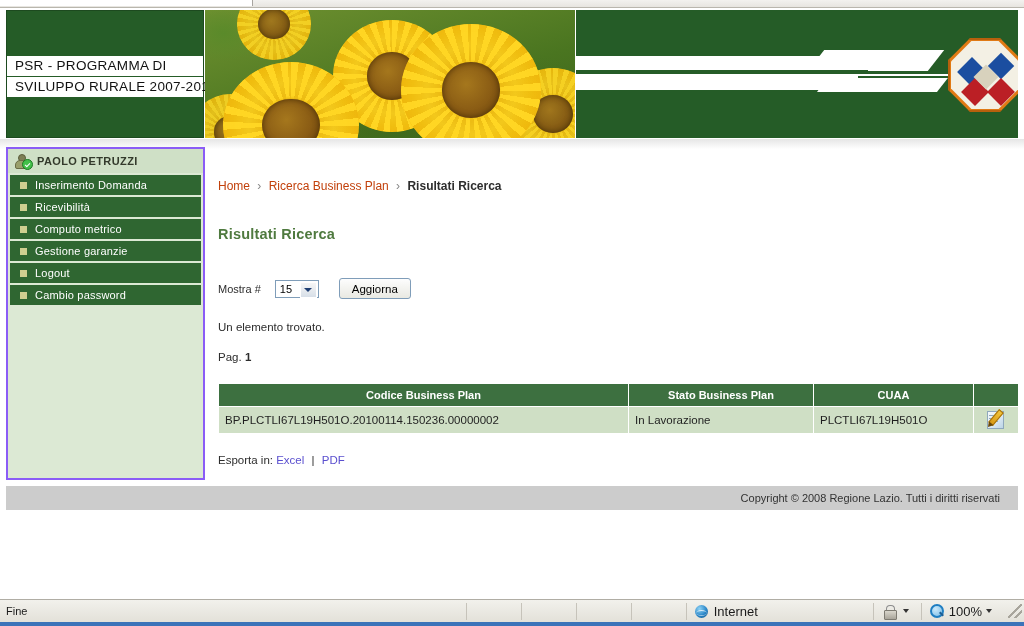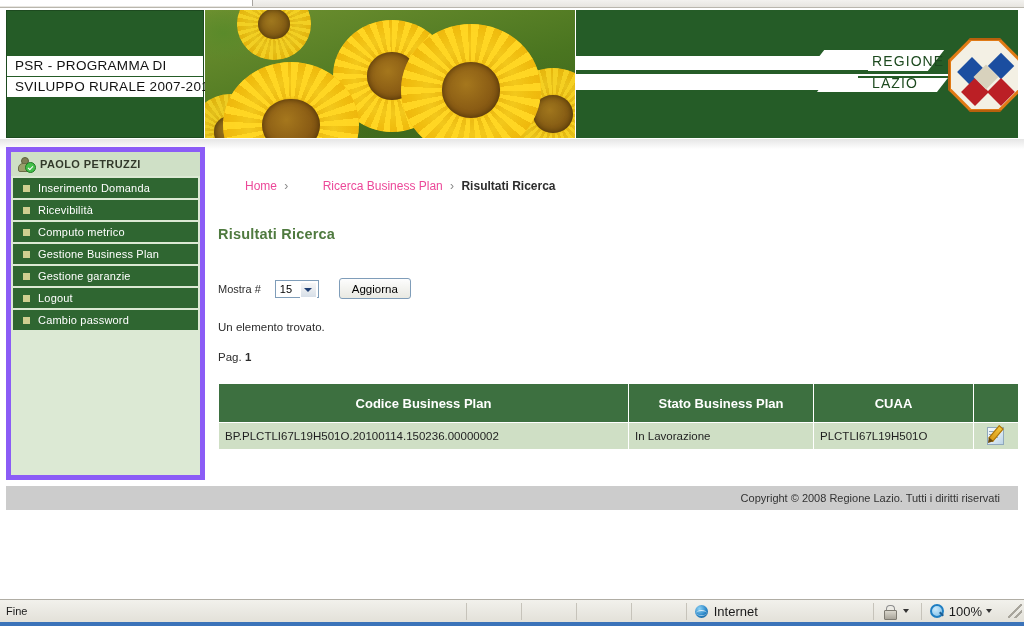--- a/index.html
+++ b/index.html
@@ -182,21 +182,21 @@
   .body-topbar {
     position: absolute; left: 0; top: 0; width: 1024px; height: 10px;
     background: linear-gradient(#e6e6e6, #ffffff);
   }
 
   
   .sidebar {
     position: absolute; left: 6px; top: 8px;
     width: 199px; height: 333px;
     background: #dce9d4;
-    border: 5px solid #8b5cf6;
+    border: 2px solid #8b5cf6;
     box-sizing: border-box;
   }
   .user-row {
     position: relative; height: 24px;
     background: #cfe0c6;
     display: flex; align-items: center;
     padding-left: 6px;
   }
   .user-icon {
     width: 17px; height: 16px; position: relative; flex: 0 0 auto; margin-right: 6px;
@@ -238,21 +238,21 @@
   }
 
   
   .content {
     position: absolute; left: 218px; top: 8px;
     width: 800px; height: 330px;
   }
   .breadcrumb {
     font-size: 12px; color: #3a3a3a; padding-top: 32px;
   }
-  .breadcrumb .crumb-link { color: #ec4899; text-decoration: none; cursor: pointer; margin-left: 27px; }
+  .breadcrumb .crumb-link { color: #c2410c; text-decoration: none; cursor: pointer; }
   .breadcrumb .sep { color: #888; margin: 0 4px; }
   .breadcrumb .crumb-current { font-weight: bold; color: #2d2d2d; }
 
   .page-title {
     margin-top: 33px;
     font-size: 14.5px; font-weight: bold; color: #4f7a3f;
     letter-spacing: .2px;
   }
 
   .showrow {
@@ -305,26 +305,26 @@
   
   .rtable {
     margin-top: 20px;
     border-collapse: collapse;
     width: 800px;
     table-layout: fixed;
   }
   .rtable th {
     background: #3d7040;
     color: #ffffff;
-    font-size: 13px;
+    font-size: 11px;
     font-weight: bold;
     height: 22px;
     text-align: center;
     border: 1px solid #ffffff;
-    padding: 8px 4px;
+    padding: 0 4px;
   }
   .rtable td {
     background: #cfdfc5;
     color: #1f1f1f;
     font-size: 11.5px;
     height: 26px;
     border: 1px solid #ffffff;
     padding: 0 6px;
   }
   .rtable td.center { text-align: center; }
@@ -476,24 +476,20 @@
         <div class="flower f3"></div>
       </div>
 
       <div class="hdr-right">
         <div class="band-white-1"></div>
         <div class="band-white-2"></div>
         <div class="band-slash-1"></div>
         <div class="band-slash-2"></div>
         <div class="band-rule"></div>
         <div class="band-rule2"></div>
-        <div class="regione-text">
-          <div class="l1">REGIONE</div>
-          <div class="l2">LAZIO</div>
-        </div>
         <div class="lazio-logo">
           <div class="oct"></div>
           <div class="oct-in">
             <div class="quad q-tl"></div>
             <div class="quad q-tr"></div>
             <div class="quad q-bl"></div>
             <div class="quad q-br"></div>
             <div class="quad q-c"></div>
           </div>
           <div class="oct-edge"></div>
@@ -518,24 +514,20 @@
             <span class="bullet"></span>
             <span class="mlabel">Inserimento Domanda</span>
           </li>
           <li>
             <span class="bullet"></span>
             <span class="mlabel">Ricevibilità</span>
           </li>
           <li>
             <span class="bullet"></span>
             <span class="mlabel">Computo metrico</span>
-          </li>
-          <li>
-            <span class="bullet"></span>
-            <span class="mlabel">Gestione Business Plan</span>
           </li>
           <li>
             <span class="bullet"></span>
             <span class="mlabel">Gestione garanzie</span>
           </li>
           <li>
             <span class="bullet"></span>
             <span class="mlabel">Logout</span>
           </li>
           <li>
@@ -597,20 +589,26 @@
                 <span class="edit-icon">
                   <span class="sheet"></span>
                   <span class="lines"></span>
                   <span class="pencil"></span>
                 </span>
               </td>
             </tr>
           </tbody>
         </table>
 
+        <div class="export-row">
+          <span>Esporta in:</span>
+          <a>Excel</a>
+          <span class="pipe">|</span>
+          <a>PDF</a>
+        </div>
       </div>
 
       <div class="footer">
         <span class="copy">Copyright © 2008 Regione Lazio. Tutti i diritti riservati</span>
       </div>
     </div>
   </div>
 
   <div class="statusbar">
     <span class="sb-text">Fine</span>

